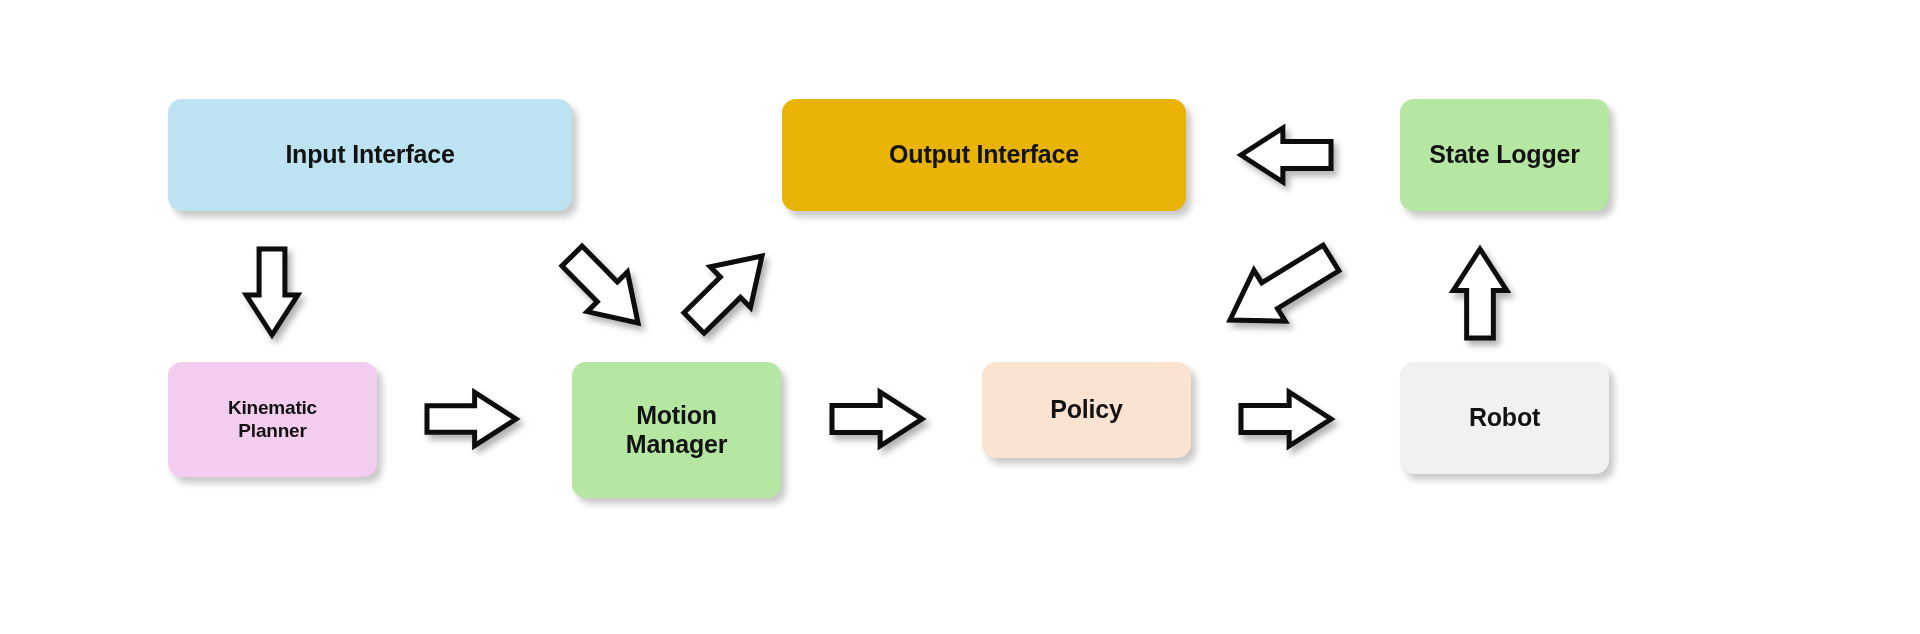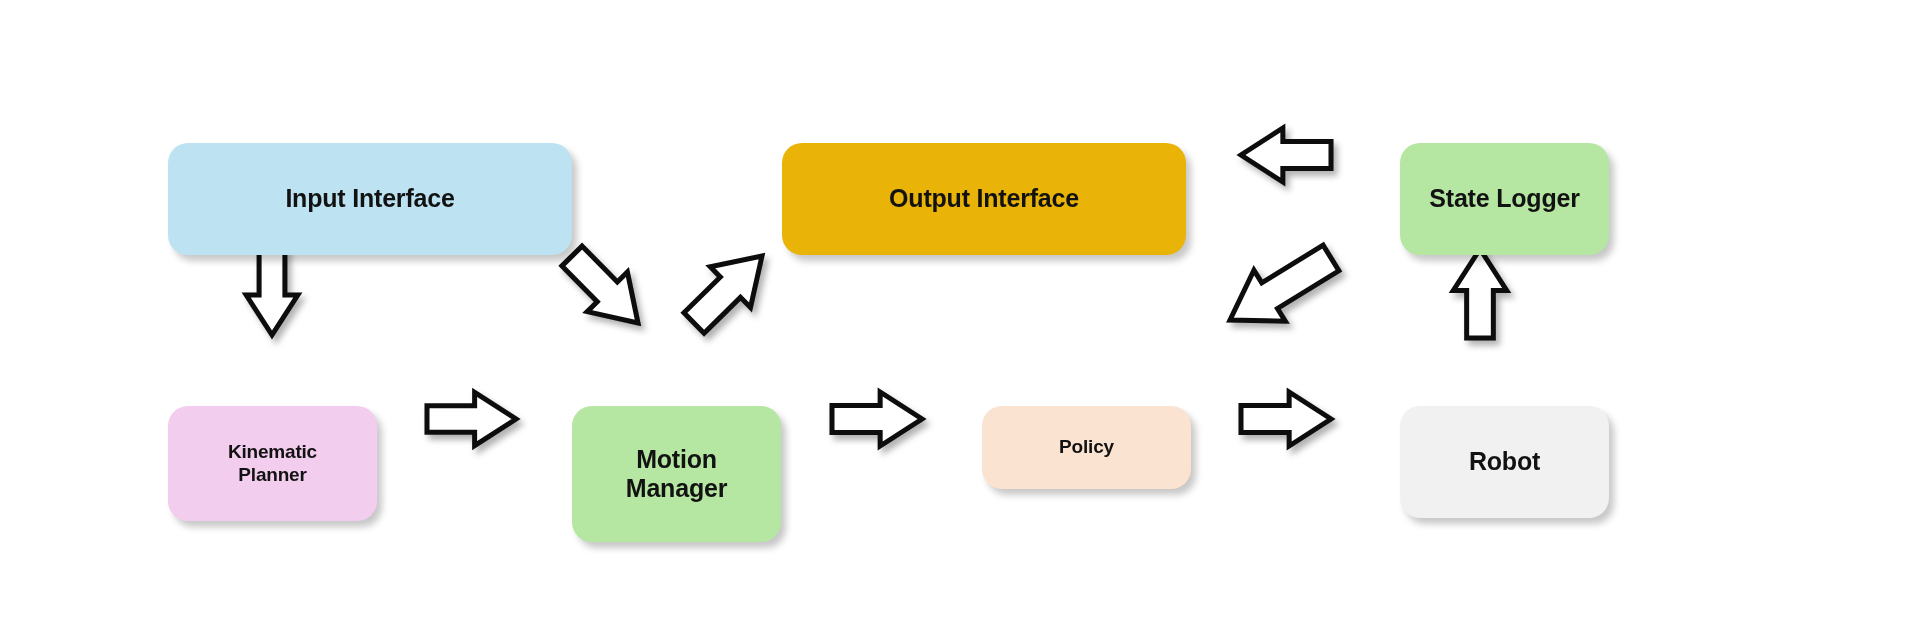--- a/index.html
+++ b/index.html
@@ -19,30 +19,29 @@
     left: 0; top: 0;
     width: 1920px;
     height: 634px;
   }
   .node {
     position: absolute;
     display: flex;
     align-items: center;
     justify-content: center;
     text-align: center;
-    border-radius: 20px;
+    border-radius: 14px;
     box-shadow: 5px 6px 7px rgba(0,0,0,0.22);
     box-sizing: border-box;
     color: #121212;
     font-weight: bold;
     font-family: "Liberation Sans", sans-serif;
     line-height: 1.18;
     letter-spacing: -0.2px;
     user-select: none;
-    margin-top: 44px;
   }
   .node-label {
     display: block;
     white-space: pre-line;
     padding: 0 6px;
   }
   .arrow-layer {
     position: absolute;
     left: 0; top: 0;
     width: 1920px;
@@ -89,21 +88,21 @@
         <span class="node-label">State Logger</span>
       </div>
       <div class="node" style="left: 168px; top: 362px; width: 209px; height: 115px; background: rgb(242, 205, 238); font-size: 19px;">
         <span class="node-label">Kinematic
 Planner</span>
       </div>
       <div class="node" style="left: 572px; top: 362px; width: 209px; height: 136px; background: rgb(181, 230, 162); font-size: 25px;">
         <span class="node-label">Motion
 Manager</span>
       </div>
-      <div class="node" style="left: 982px; top: 362px; width: 209px; height: 83px; background: rgb(251, 227, 210); font-size: 19px;">
+      <div class="node" style="left: 982px; top: 362px; width: 209px; height: 96px; background: rgb(251, 227, 210); font-size: 25px;">
         <span class="node-label">Policy</span>
       </div>
       <div class="node" style="left: 1400px; top: 362px; width: 209px; height: 112px; background: rgb(241, 241, 241); font-size: 25px;">
         <span class="node-label">Robot</span>
       </div>
     </div>
 
 </div>
 
 </body></html>

